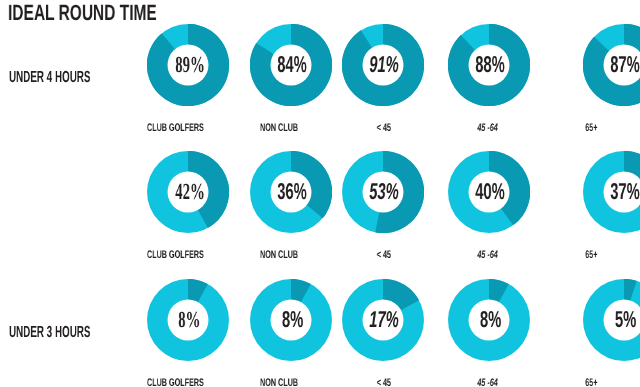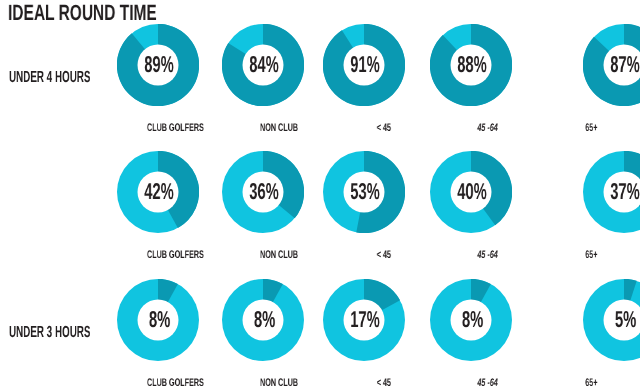--- a/index.html
+++ b/index.html
@@ -17,24 +17,24 @@
   .chartrow.row1{top:24.0px;}   
   .chartrow.row2{top:150.6px;}  
   .chartrow.row3{top:278.6px;}  
 
   
   .rowlabel{position:absolute;left:9px;top:45px;height:16px;}
   .rowlabel .cond{font-size:16px;font-weight:700;transform:scaleX(0.615);line-height:16px;}
 
   
   .chart{position:absolute;top:0;width:82px;height:82px;}
-  .chart.col1{left:117px;}
-  .chart.col2{left:222px;}
-  .chart.col3{left:323px;}
-  .chart.col4{left:430px;}
+  .chart.col1{left:147px;font-family:Liberation Serif, serif;}
+  .chart.col2{left:250px;}
+  .chart.col3{left:342px;font-style:italic;}
+  .chart.col4{left:448px;}
   .chart.col5{left:583px;}
   .donut{position:absolute;left:0;top:0;width:82px;height:82px;}
   .chart .pct{position:absolute;left:1.5px;top:-0.2px;width:82px;height:82px;display:flex;align-items:center;justify-content:center;}
   .chart .pct .cond{font-size:23px;font-weight:700;transform:scaleX(0.645);line-height:23px;transform-origin:center center;}
 
   
   .catlabel{position:absolute;top:94px;width:120px;height:11px;text-align:center;}
   .catlabel.col1{left:115.5px;}
   .catlabel.col2{left:219.5px;}
   .catlabel.col3{left:323.5px;}

